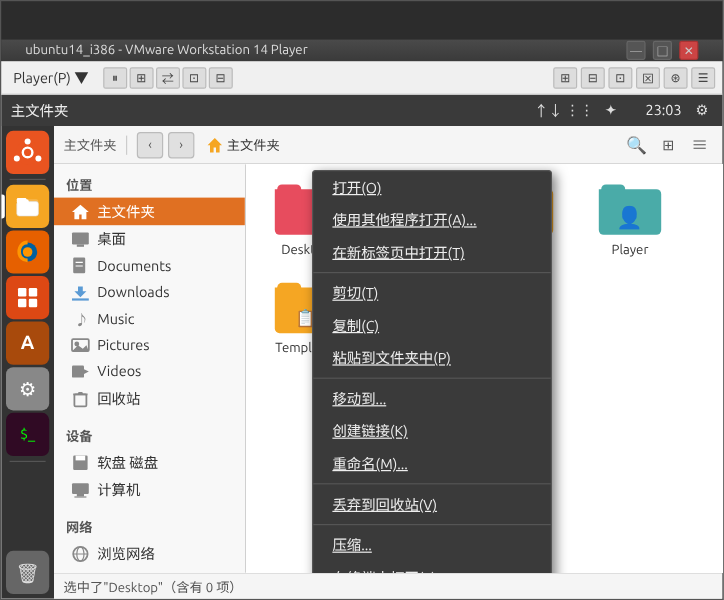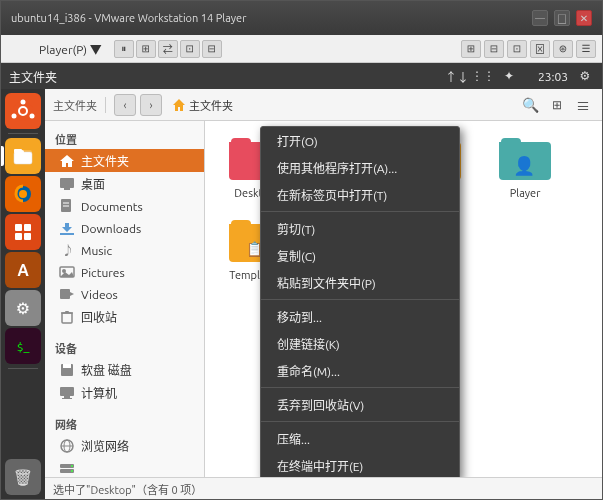--- a/index.html
+++ b/index.html
@@ -2,29 +2,29 @@
 <html><head>
   <meta charset="utf-8">
   <style>
     * { margin: 0; padding: 0; box-sizing: border-box; }
     body { width: 603px; height: 500px; overflow: hidden; font-family: 'Ubuntu', 'Noto Sans CJK SC', sans-serif; font-size: 13px; background: #2c2c2c; }
 
     
     .vm-window { width: 603px; height: 500px; display: flex; flex-direction: column; border: 1px solid #555; }
 
     
-    .title-bar { background: linear-gradient(to bottom, #4a4a4a, #3a3a3a); height: 34px; display: flex; align-items: center; padding: 0 10px; flex-shrink: 0; }
+    .title-bar { background: linear-gradient(to bottom, #4a4a4a, #3a3a3a); height: 18px; display: flex; align-items: center; padding: 0 20px; flex-shrink: 0; margin-top: 32px; }
     .title-bar-text { color: #ddd; font-size: 11px; flex: 1; }
     .title-bar-controls { display: flex; gap: 6px; }
     .title-btn { width: 16px; height: 16px; border: 1px solid #666; border-radius: 2px; background: #555; display: flex; align-items: center; justify-content: center; color: #ccc; font-size: 10px; cursor: pointer; }
     .title-btn:last-child { background: #c44; border-color: #a33; }
 
     
     .player-bar { background: #f0f0f0; height: 28px; display: flex; align-items: center; padding: 0 6px; border-bottom: 1px solid #ccc; flex-shrink: 0; gap: 4px; }
-    .player-menu { font-size: 12px; color: #333; cursor: pointer; padding: 2px 4px; margin-left: 28px; }
+    .player-menu { font-size: 12px; color: #333; cursor: pointer; padding: 2px 4px; }
     .player-controls { display: flex; gap: 2px; margin-left: 4px; }
     .player-ctrl-btn { width: 20px; height: 18px; background: #ddd; border: 1px solid #bbb; border-radius: 2px; display: flex; align-items: center; justify-content: center; font-size: 10px; color: #444; cursor: pointer; }
 
     
     .ubuntu-content { flex: 1; display: flex; flex-direction: column; background: #e0e0e0; overflow: hidden; }
 
     
     .ubuntu-topbar { background: #3a3a3a; height: 26px; display: flex; align-items: center; padding: 0 8px; flex-shrink: 0; color: #ddd; font-size: 12px; }
     .ubuntu-topbar-left { font-size: 12px; color: #eee; }
     .ubuntu-topbar-right { margin-left: auto; display: flex; align-items: center; gap: 8px; font-size: 12px; }
@@ -57,21 +57,21 @@
     .file-icon { width: 56px; height: 48px; display: flex; align-items: center; justify-content: center; position: relative; }
     .file-label { font-size: 11px; text-align: center; color: #333; word-break: break-all; }
 
     
     .folder-shape { width: 52px; height: 42px; position: relative; }
     .folder-body { width: 52px; height: 38px; background: #f5a623; border-radius: 0 4px 4px 4px; position: absolute; bottom: 0; }
     .folder-tab { width: 20px; height: 8px; background: #f5a623; border-radius: 4px 4px 0 0; position: absolute; top: 0; left: 2px; }
 
     
     .context-menu { position: absolute; top: 20px; left: 50px; background: #3a3a3a; border: 1px solid #555; border-radius: 3px; min-width: 200px; z-index: 100; box-shadow: 3px 3px 10px rgba(0,0,0,0.5); }
-    .context-menu-item { padding: 5px 16px; color: #eee; font-size: 12px; cursor: pointer; white-space: nowrap; }
+    .context-menu-item { padding: 5px 16px; color: #eee; font-size: 12px; cursor: pointer; white-space: nowrap; text-decoration: underline; }
     .context-menu-separator { height: 1px; background: #555; margin: 3px 0; }
 
     
     .fm-statusbar { background: #f5f5f5; height: 22px; border-top: 1px solid #d0d0d0; display: flex; align-items: center; padding: 0 8px; font-size: 11px; color: #555; flex-shrink: 0; }
 
     
     .ubuntu-dock { width: 44px; background: #333; display: flex; flex-direction: column; align-items: center; padding: 4px 0; gap: 2px; flex-shrink: 0; }
     .dock-item { width: 36px; height: 36px; border-radius: 6px; display: flex; align-items: center; justify-content: center; cursor: pointer; position: relative; }
     .dock-item.active::before { content: ''; position: absolute; left: -4px; top: 50%; transform: translateY(-50%); width: 3px; height: 20px; background: #fff; border-radius: 0 2px 2px 0; }
     .dock-separator { width: 30px; height: 1px; background: #555; margin: 2px 0; }

